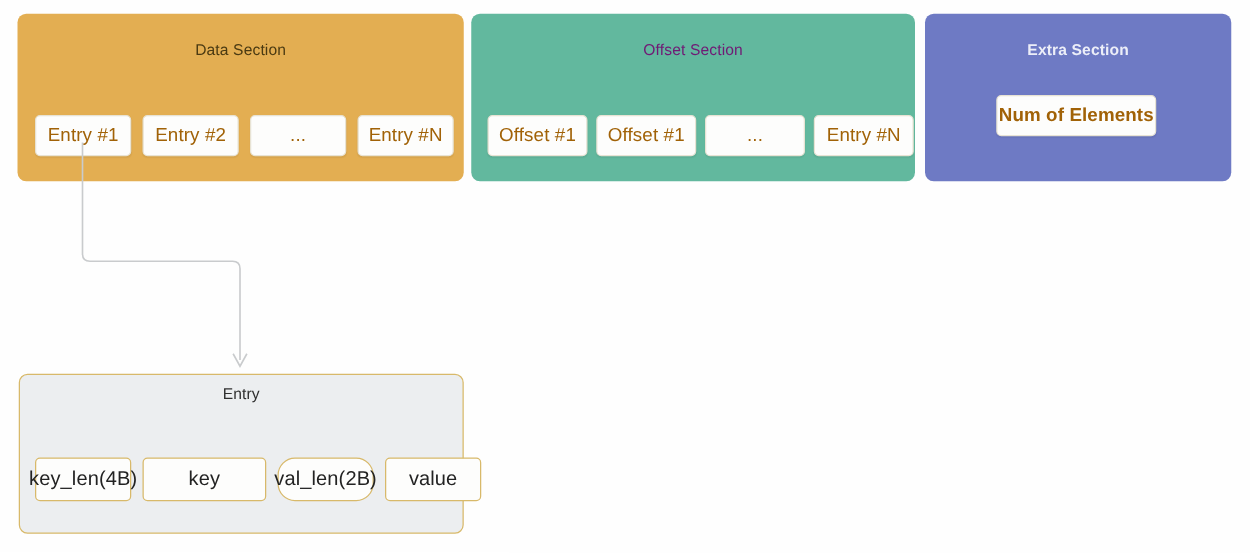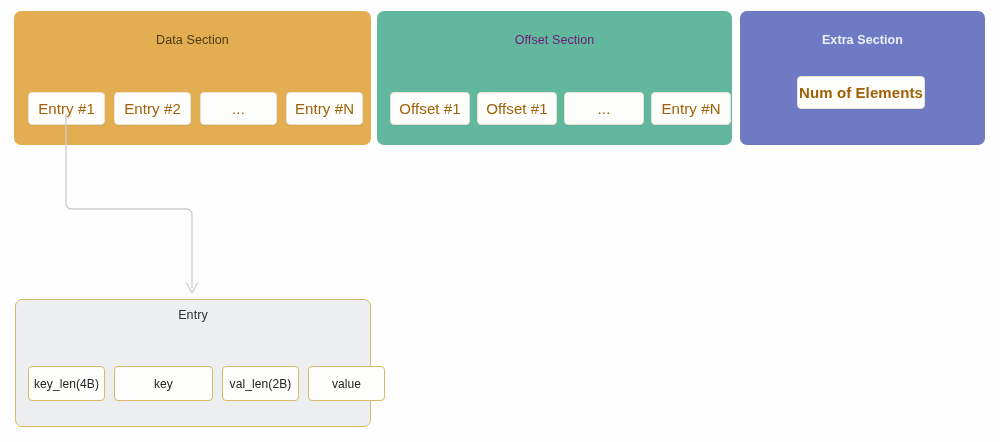--- a/index.html
+++ b/index.html
@@ -109,29 +109,29 @@
   #entry-panel .slots { left: 12px; top: 66px; }
   .field {
     background: #fdfdfc;
     border: 1px solid #d8b96a;
     border-radius: 4px;
     box-sizing: border-box;
     height: 35px;
     display: flex;
     align-items: center;
     justify-content: center;
-    font-size: 12px;
+    font-size: 16px;
     color: #232323;
     letter-spacing: 0.1px;
     margin-right: 9px;
   }
   .field:last-child { margin-right: 16px; }
   #field-key_len { width: 77px; }
   #field-key     { width: 99px; text-align: center; }
-  #field-val_len { width: 77px; }
+  #field-val_len { width: 77px; border-radius: 14px; }
   #field-value   { width: 77px; }
 </style>
 </head>
 <body>
 
 <div id="canvas">
 
   <div class="section" id="data-section">
     <div class="section-title">Data Section</div>
     <div class="slots">

